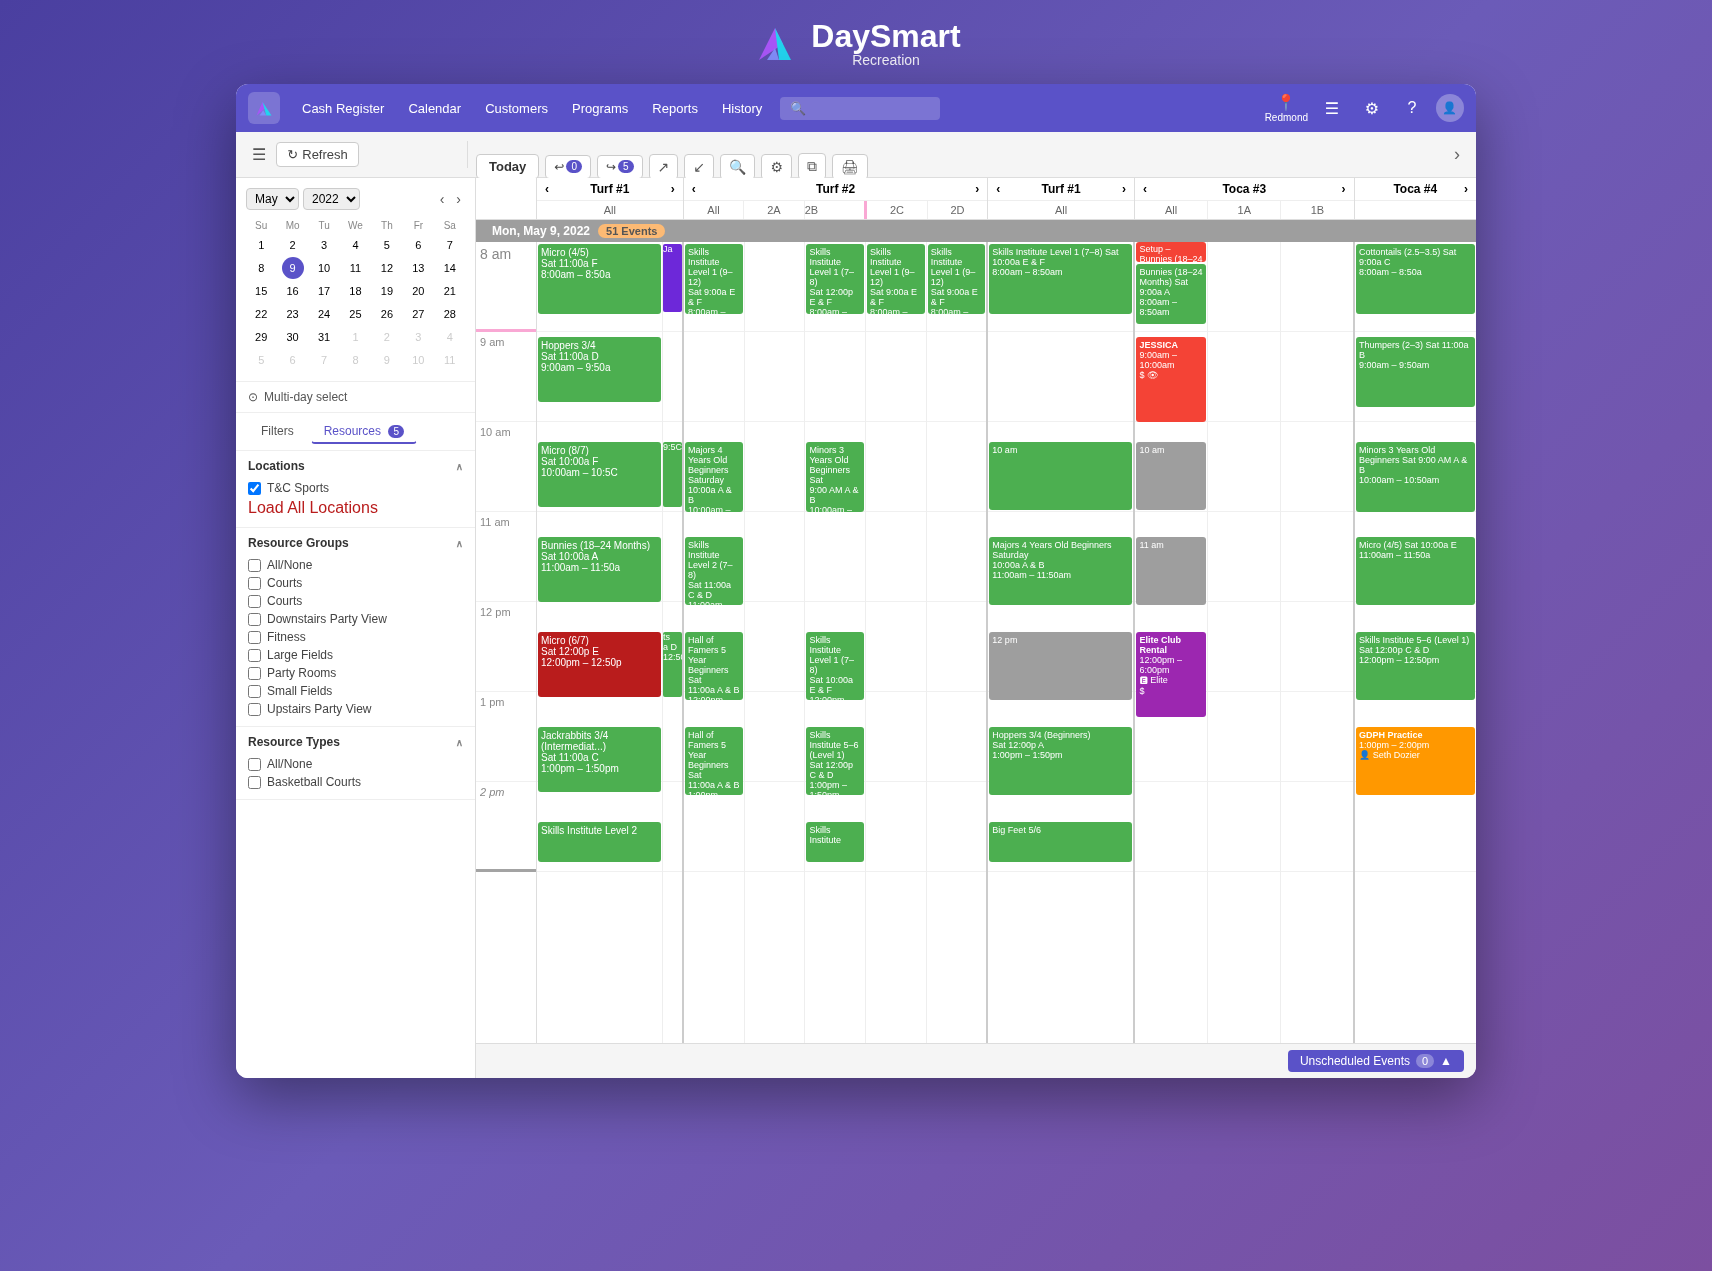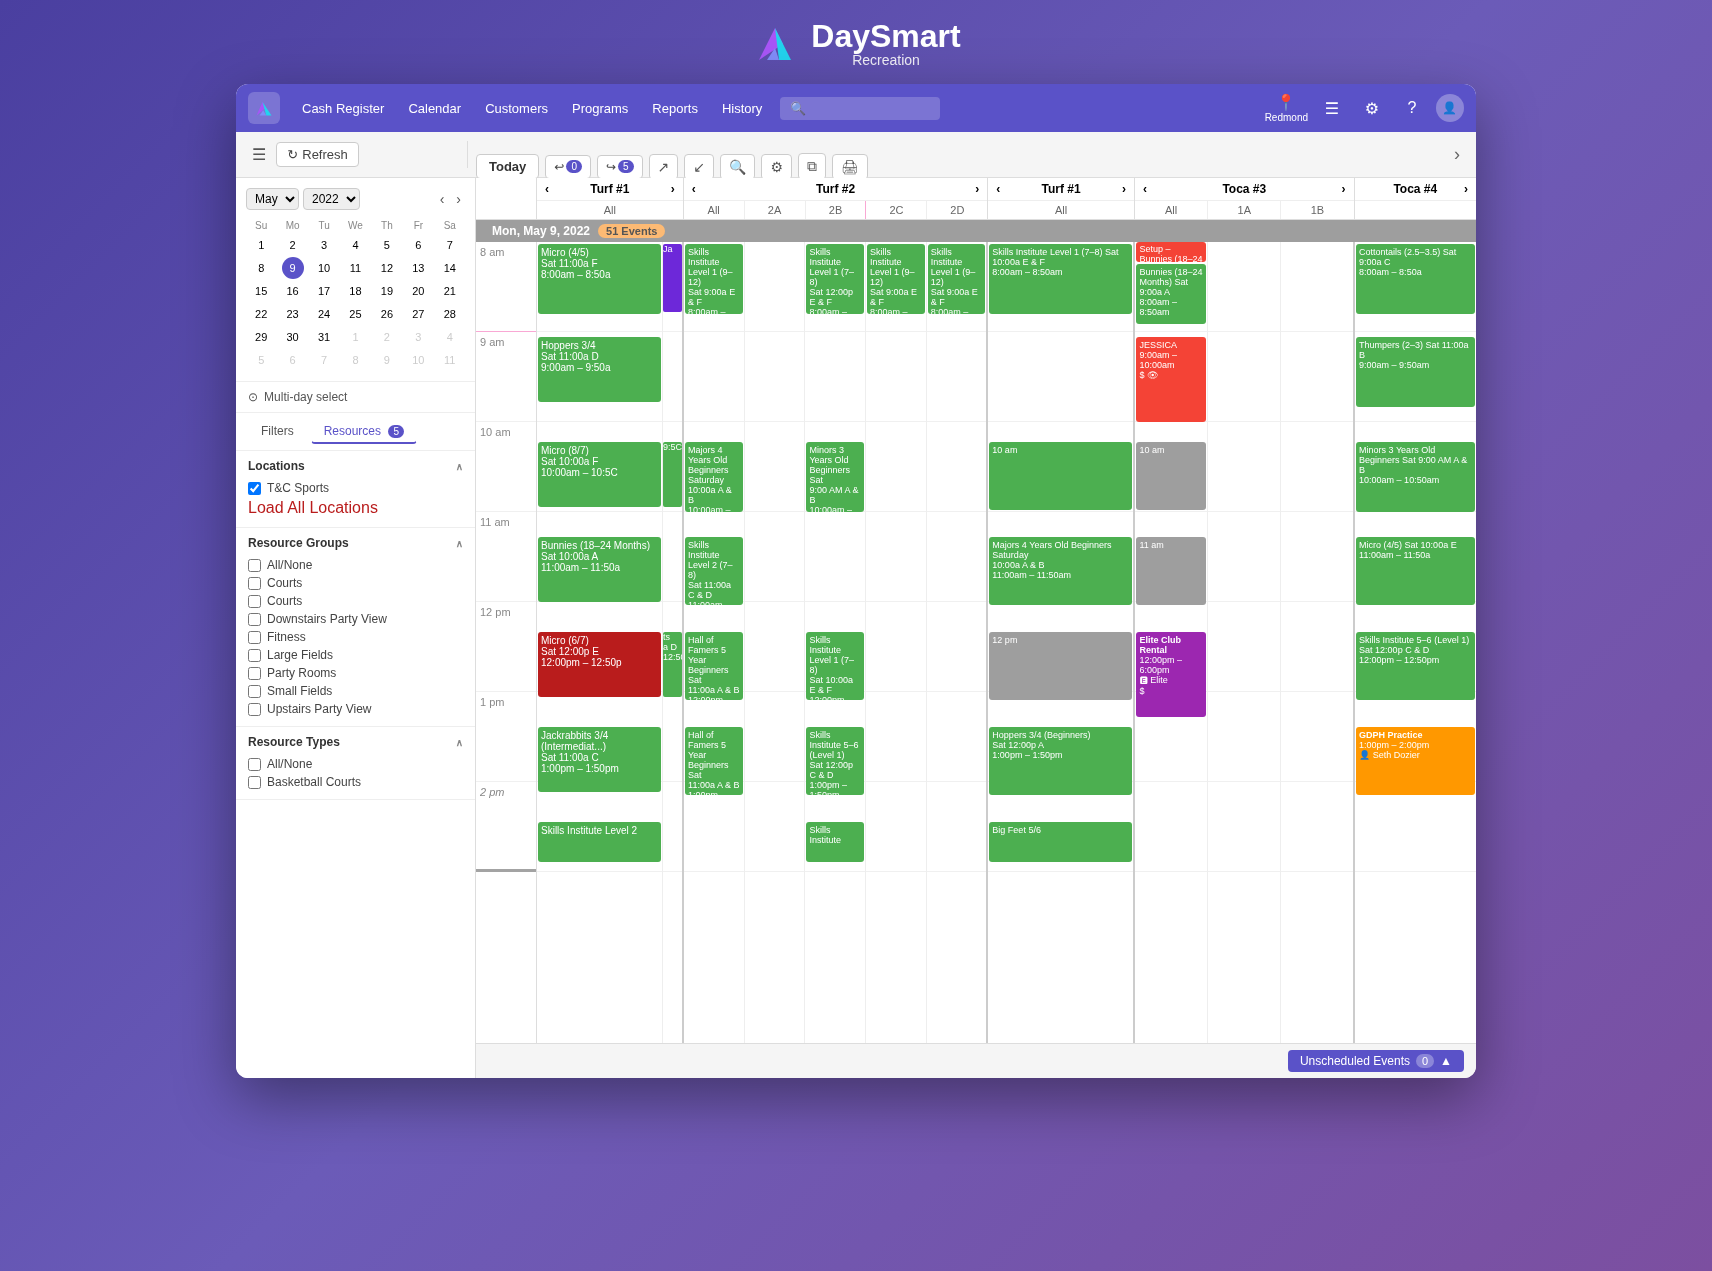--- a/index.html
+++ b/index.html
@@ -692,21 +692,21 @@
 
         <div style="flex:2.5; border-left:1px solid #ddd;">
           <div style="display:flex;align-items:center;justify-content:space-between;padding:4px 8px;border-bottom:1px solid #eee;font-size:12px;font-weight:600;">
             <span>‹</span>
             <span>Turf #2</span>
             <span>›</span>
           </div>
           <div style="display:flex;">
             <div style="flex:1;text-align:center;font-size:11px;color:#666;padding:3px 0;border-right:1px solid #eee;">All</div>
             <div style="flex:1;text-align:center;font-size:11px;color:#666;padding:3px 0;border-right:1px solid #eee;">2A</div>
-            <div style="flex:1;text-align:center;font-size:11px;color:#666;padding:3px 0;border-right:1px solid #f9a8d4;">2B</div>
+            <div style="flex:1;font-size:11px;color:#666;padding:3px 0;border-right:3px solid #f9a8d4;">2B</div>
             <div style="flex:1;text-align:center;font-size:11px;color:#666;padding:3px 0;border-right:1px solid #eee;">2C</div>
             <div style="flex:1;text-align:center;font-size:11px;color:#666;padding:3px 0;">2D</div>
           </div>
         </div>
 
         <div style="flex:1.2; border-left:1px solid #ddd;">
           <div style="display:flex;align-items:center;justify-content:space-between;padding:4px 8px;border-bottom:1px solid #eee;font-size:12px;font-weight:600;">
             <span>‹</span>
             <span>Turf #1</span>
             <span>›</span>
@@ -742,21 +742,21 @@
       </div>
 
       <div class="day-header">
         <span>Mon, May 9, 2022</span>
         <span class="events-badge">51 Events</span>
       </div>
 
       <div style="flex:1;overflow-y:auto;display:flex;">
 
         <div style="width:60px;flex-shrink:0;">
-          <div style="height:90px;border-bottom:1px solid #f9a8d4;display:flex;align-items:flex-start;padding:4px;font-size:11px;color:#888;">8 am</div>
+          <div style="height:90px;border-bottom:3px solid #f9a8d4;display:flex;align-items:flex-start;padding:4px;font-size:14px;color:#888;">8 am</div>
           <div style="height:90px;border-bottom:1px solid #f0f0f0;display:flex;align-items:flex-start;padding:4px;font-size:11px;color:#888;">9 am</div>
           <div style="height:90px;border-bottom:1px solid #f0f0f0;display:flex;align-items:flex-start;padding:4px;font-size:11px;color:#888;">10 am</div>
           <div style="height:90px;border-bottom:1px solid #f0f0f0;display:flex;align-items:flex-start;padding:4px;font-size:11px;color:#888;">11 am</div>
           <div style="height:90px;border-bottom:1px solid #f0f0f0;display:flex;align-items:flex-start;padding:4px;font-size:11px;color:#888;">12 pm</div>
           <div style="height:90px;border-bottom:1px solid #f0f0f0;display:flex;align-items:flex-start;padding:4px;font-size:11px;color:#888;">1 pm</div>
           <div style="height:90px;border-bottom:3px solid #a3a3a3;display:flex;align-items:flex-start;padding:4px;font-size:11px;color:#888;font-style:italic;">2 pm</div>
         </div>
 
         <div style="display:flex;flex:1;border-left:1px solid #ddd;">
 
@@ -981,21 +981,21 @@
 
               <div style="position:absolute;top:0px;left:1px;right:1px;height:20px;background:#f44336;border-radius:3px;padding:2px 3px;font-size:9px;color:white;overflow:hidden;cursor:pointer;">
                 <div>Setup – Bunnies (18–24 Months) Sat 9:00a A</div>
               </div>
               <div style="position:absolute;top:22px;left:1px;right:1px;height:60px;background:#4caf50;border-radius:3px;padding:3px;font-size:9px;color:white;overflow:hidden;cursor:pointer;">
                 <div>Bunnies (18–24 Months) Sat 9:00a A</div>
                 <div>8:00am – 8:50am</div>
               </div>
 
               <div style="position:absolute;top:95px;left:1px;right:1px;height:85px;background:#f44336;border-radius:3px;padding:3px;font-size:9px;color:white;overflow:hidden;cursor:pointer;">
-                <div style="font-weight:normal;">JESSICA</div>
+                <div style="font-weight:bold;">JESSICA</div>
                 <div>9:00am – 10:00am</div>
                 <div>$ 👁</div>
               </div>
 
               <div style="position:absolute;top:390px;left:1px;right:1px;height:85px;background:#9c27b0;border-radius:3px;padding:3px;font-size:9px;color:white;overflow:hidden;cursor:pointer;">
                 <div style="font-weight:bold;">Elite Club Rental</div>
                 <div>12:00pm – 6:00pm</div>
                 <div>🅴 Elite</div>
                 <div>$</div>
               </div>

